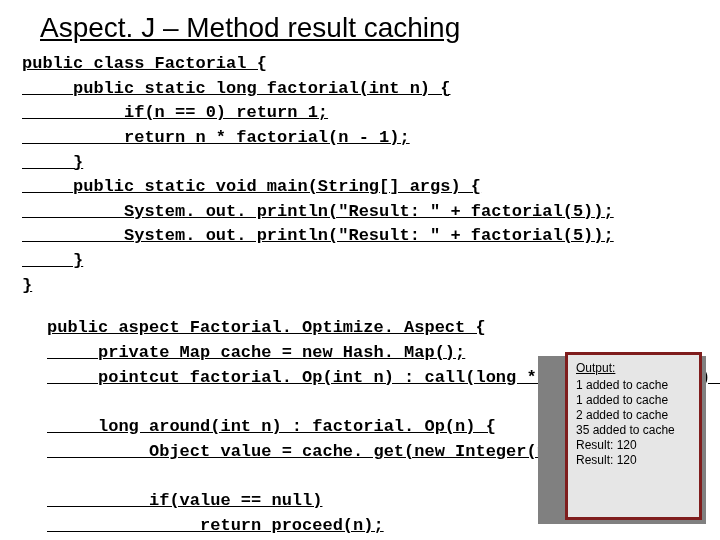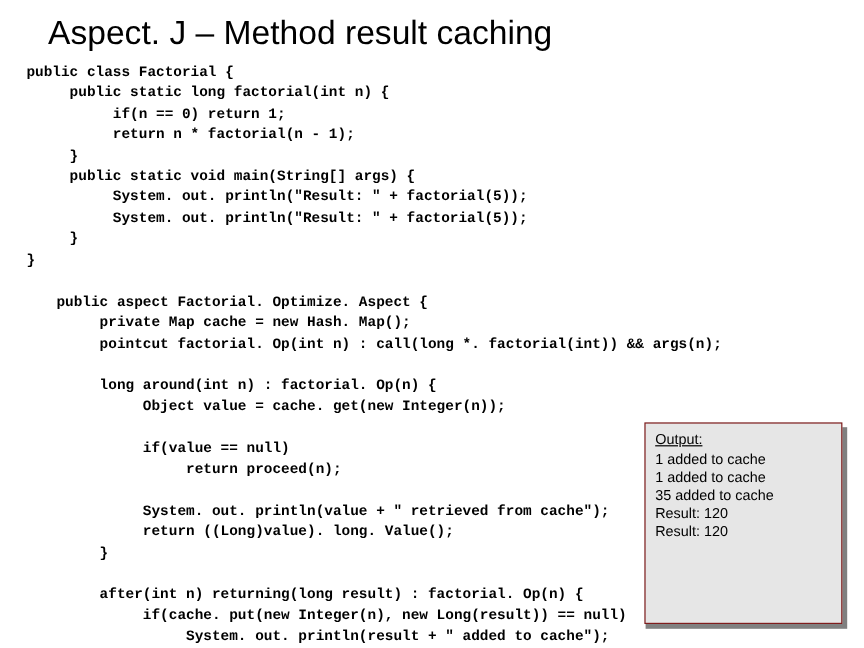--- a/index.html
+++ b/index.html
@@ -9,29 +9,30 @@
     height: 540px;
     background: #fff;
     font-family: Arial, Helvetica, sans-serif;
     overflow: hidden;
   }
   .slide {
     width: 720px;
     height: 540px;
     position: relative;
     box-sizing: border-box;
+    text-decoration: underline;
   }
   .title {
     font-size: 28px;
     padding: 12px 0 8px 40px;
     color: #000;
   }
   .code {
     font-family: "Courier New", Courier, monospace;
-    font-size: 12px;
+    font-size: 17px;
     line-height: 1.45;
     white-space: pre;
     padding-left: 22px;
     color: #000;
     font-weight: bold;
   }
   .code-block2 {
     margin-top: 18px;
     padding-left: 47px;
   }
@@ -40,24 +41,24 @@
     right: 14px;
     bottom: 16px;
     background: #808080;
     width: 168px;
     height: 168px;
   }
   .output-box {
     position: absolute;
     right: 18px;
     bottom: 20px;
-    width: 165px;
+    width: 137px;
     height: 168px;
     background: #e6e6e6;
-    border: 1px solid #7f1d1d;
+    border: 3px solid #7f1d1d;
     box-sizing: border-box;
     padding: 6px 8px;
     font-family: Arial, Helvetica, sans-serif;
     font-size: 12px;
     line-height: 1.25;
     color: #000;
   }
   .output-box .out-title {
     text-decoration: underline;
     margin-bottom: 2px;
@@ -98,17 +99,18 @@
           if(cache. put(new Integer(n), new Long(result)) == null)
                System. out. println(result + " added to cache");
      }
 }</div>
 
   <div class="output-shadow"></div>
   <div class="output-box">
     <div class="out-title">Output:</div>
     <div>1 added to cache</div>
     <div>1 added to cache</div>
+    <div>2 added to cache</div>
     <div>35 added to cache</div>
     <div>Result: 120</div>
     <div>Result: 120</div>
   </div>
 </div>
 
 </body></html>

